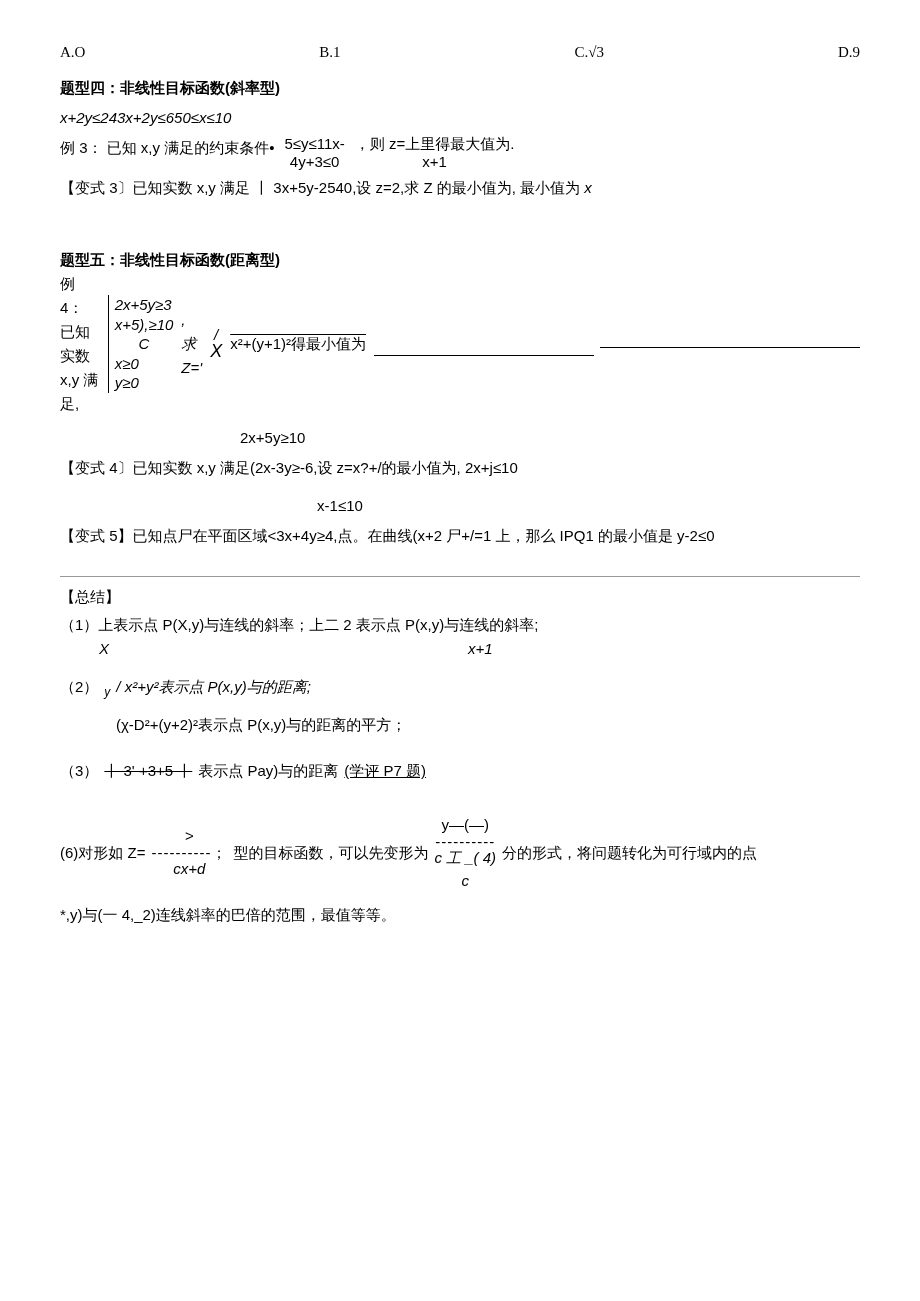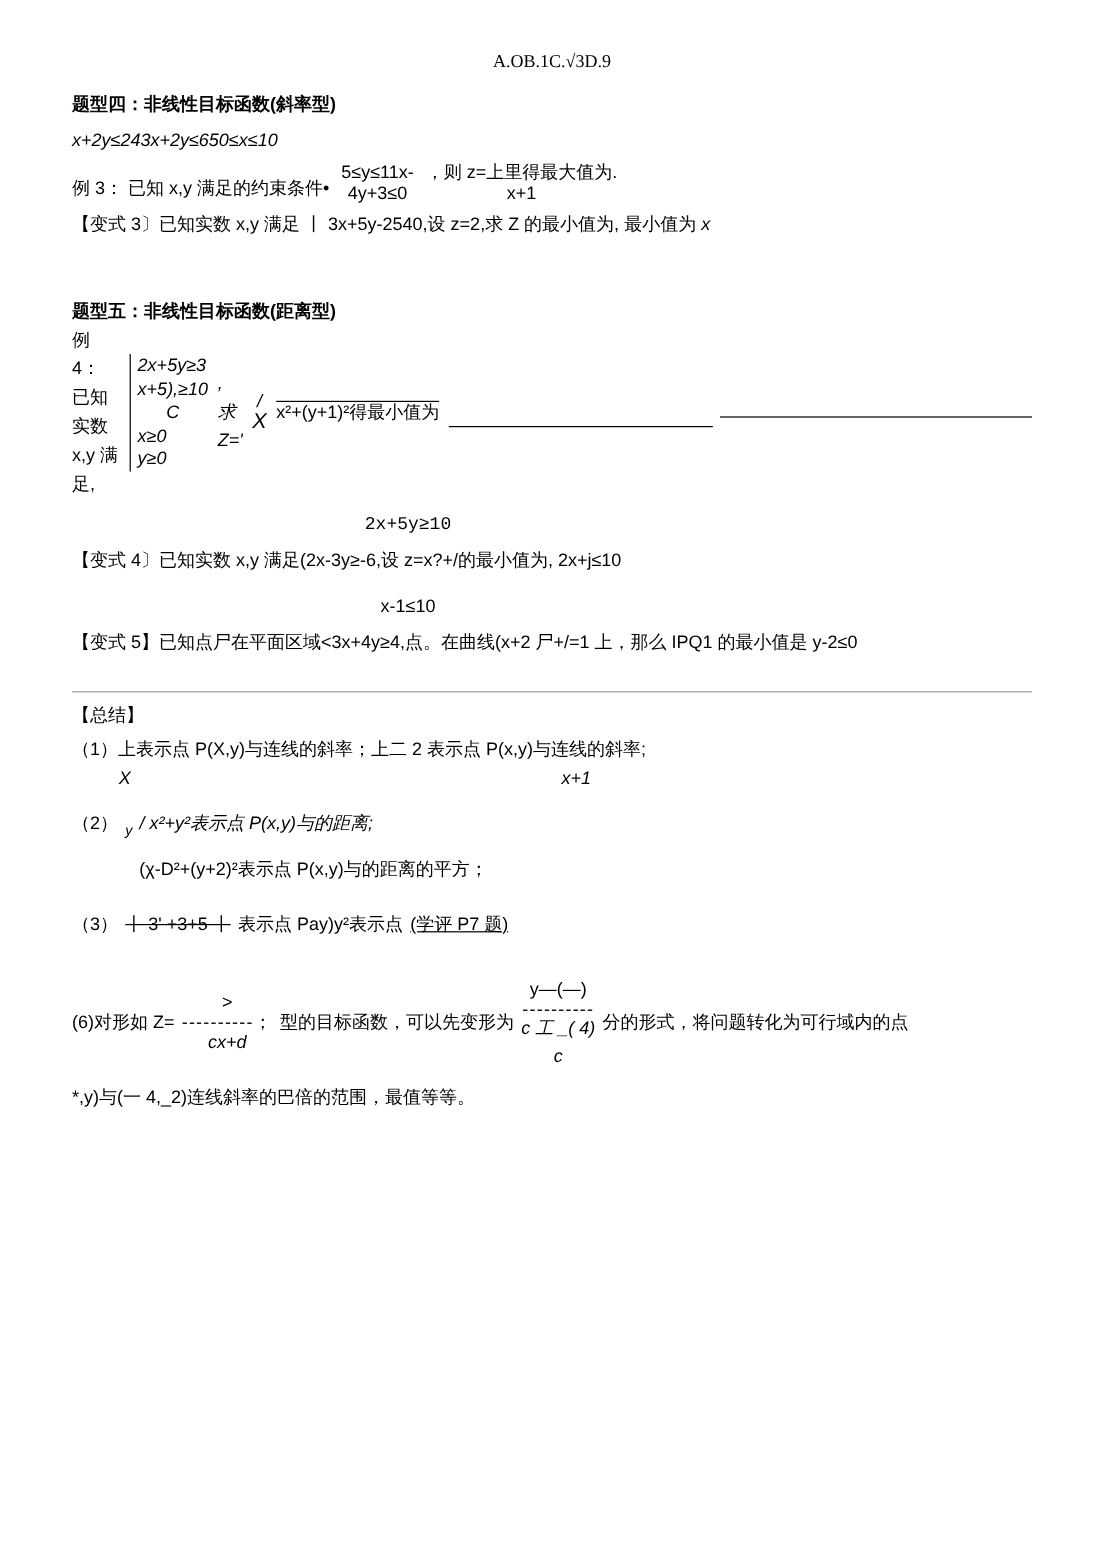--- a/index.html
+++ b/index.html
@@ -7,35 +7,35 @@
     width: 920px;
     margin: 0 auto;
     padding: 40px 60px;
     box-sizing: border-box;
     font-size: 15px;
     color: #000;
     line-height: 1.6;
   }
   .options {
     display: flex;
-    justify-content: center;
+    justify-content: space-between;
     margin-bottom: 10px;
     font-family: "Times New Roman", serif;
   }
   .section-title {
     font-weight: bold;
     margin-top: 12px;
   }
   .italic-math {
     font-style: italic;
     font-family: Arial, sans-serif;
   }
   .constraint-row {
     display: flex;
-    align-items: flex-end;
+    align-items: flex-start;
     gap: 10px;
     flex-wrap: wrap;
   }
   .frac-block {
     display: inline-block;
     text-align: center;
     vertical-align: middle;
     line-height: 1.1;
   }
   .frac-top { display: block; }
@@ -141,21 +141,21 @@
   </div>
   <div style="display:flex;flex-direction:row;gap:6px;">
     <div style="display:flex;align-items:flex-end;gap:8px;">
       <span class="overline">x²+(y+1)²得最小值为</span>
       <span class="blank-line"></span>
     </div>
     <span class="blank-line" style="min-width:260px;"></span>
   </div>
 </div>
 
-<div style="text-align:center;margin:10px 0 6px 180px;width:200px;font-family:Liberation Mono, monospace;">2x+5y≥10</div>
+<div style="margin:10px 0 6px 180px;width:200px;">2x+5y≥10</div>
 
 <div>【变式 4〕已知实数 x,y 满足(2x-3y≥-6,设 z=x?+/的最小值为, 2x+j≤10</div>
 
 <div style="text-align:center;margin:14px 0 6px 180px;width:200px;">x-1≤10</div>
 
 <div>【变式 5】已知点尸在平面区域&lt;3x+4y≥4,点。在曲线(x+2 尸+/=1 上，那么 IPQ1 的最小值是 y-2≤0</div>
 
 <hr class="hr-line">
 
 <div>【总结】</div>
@@ -173,21 +173,21 @@
   <span>（2）</span>
   <span style="font-style:italic;font-size:12px;position:relative;top:3px;">y</span>
   <span style="font-style:italic;"> / x²+y²表示点 P(x,y)与的距离;</span>
 </div>
 
 <div style="margin:14px 0 0 56px;">(χ-D²+(y+2)²表示点 P(x,y)与的距离的平方；</div>
 
 <div class="summary-row" style="margin-top:22px;align-items:center;">
   <span>（3）</span>
   <span class="strike">丨 3' +3+5 丨</span>
-  <span>表示点 Pay)y²表示点</span>
+  <span>表示点 Pay)与的距离</span>
   <span class="underline">(学评 P7 题)</span>
 </div>
 
 <div class="summary-row" style="margin-top:34px;align-items:center;">
   <span>(6)对形如 Z=</span>
   <span class="dashed-frac">
     <span class="dtop">&gt;</span>
     <span class="dmid"><span>----------</span><span>；</span></span>
     <span class="dbot">cx+d</span>
   </span>

